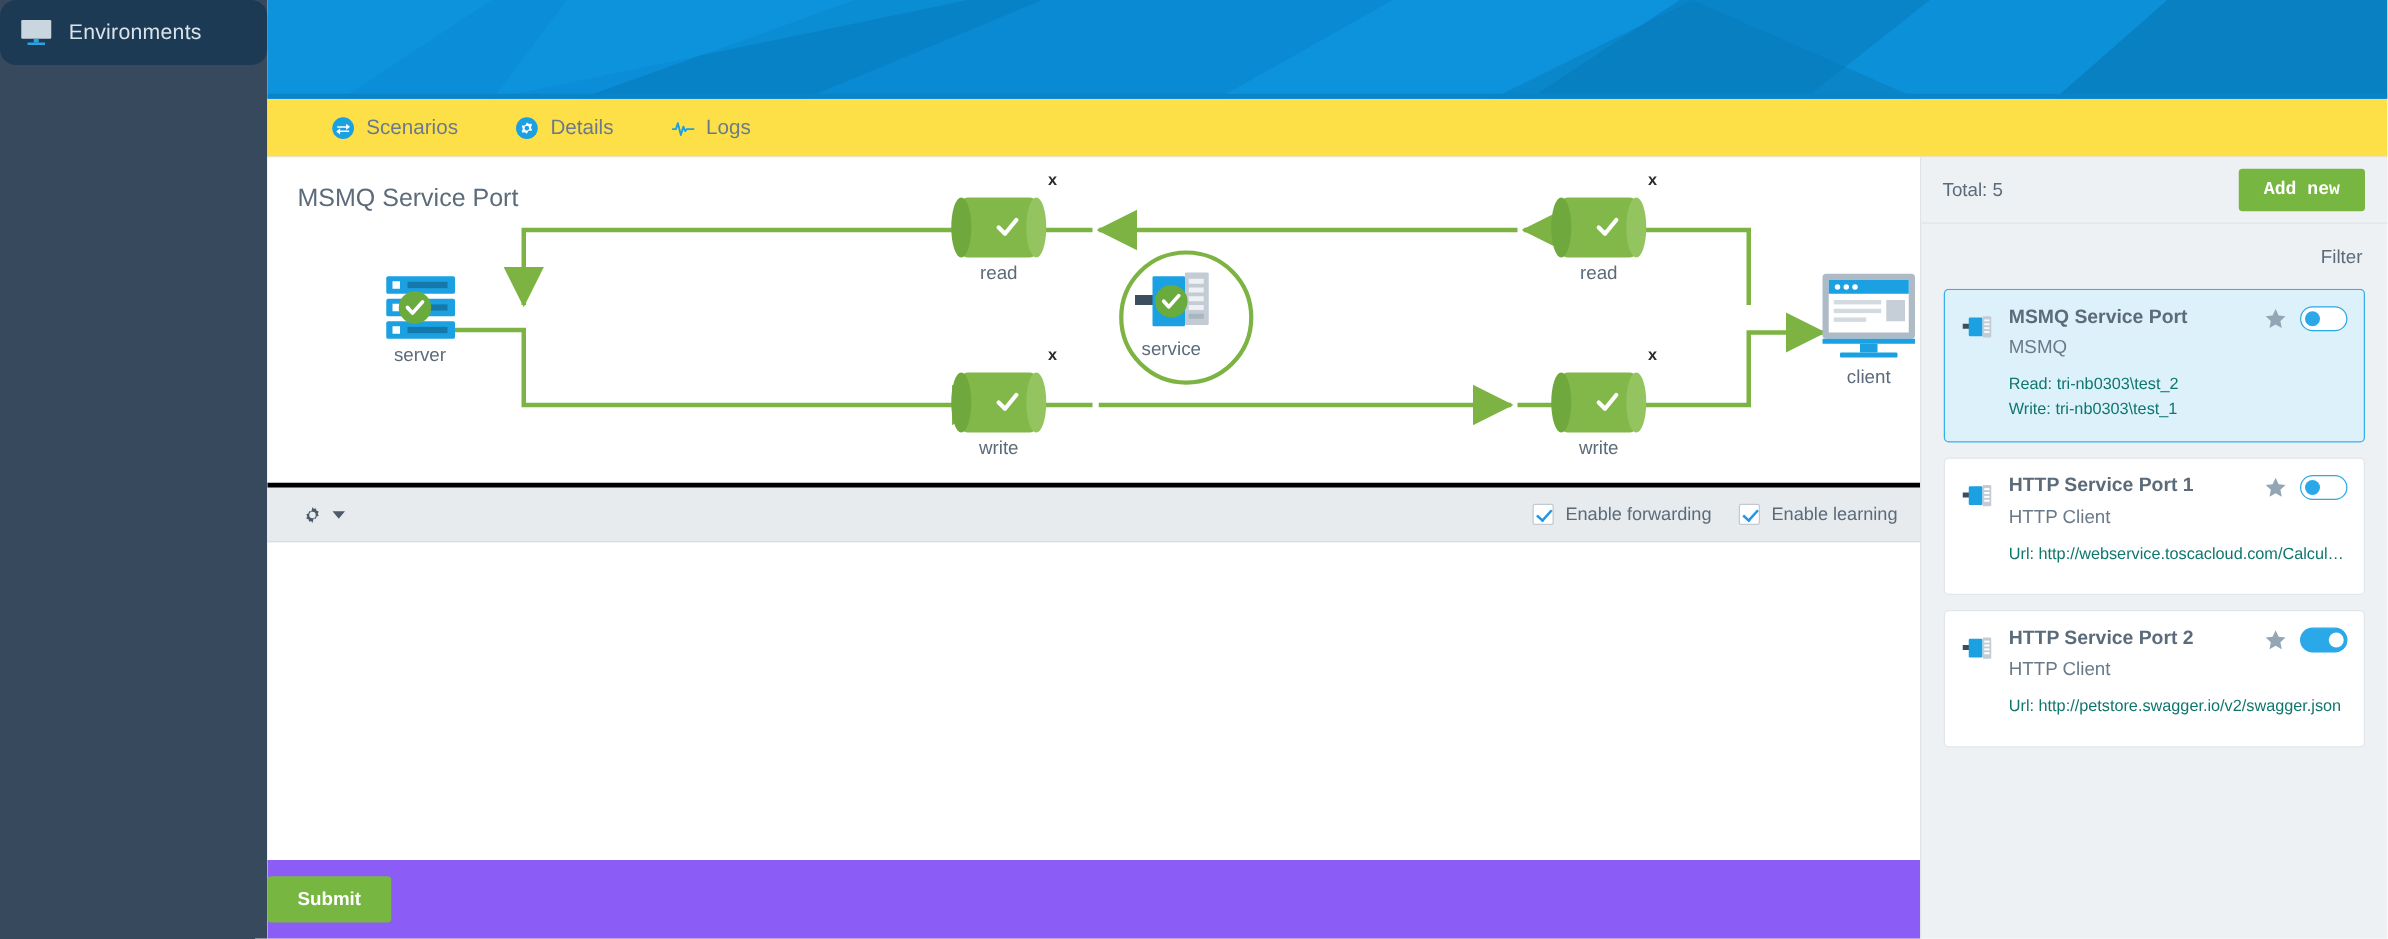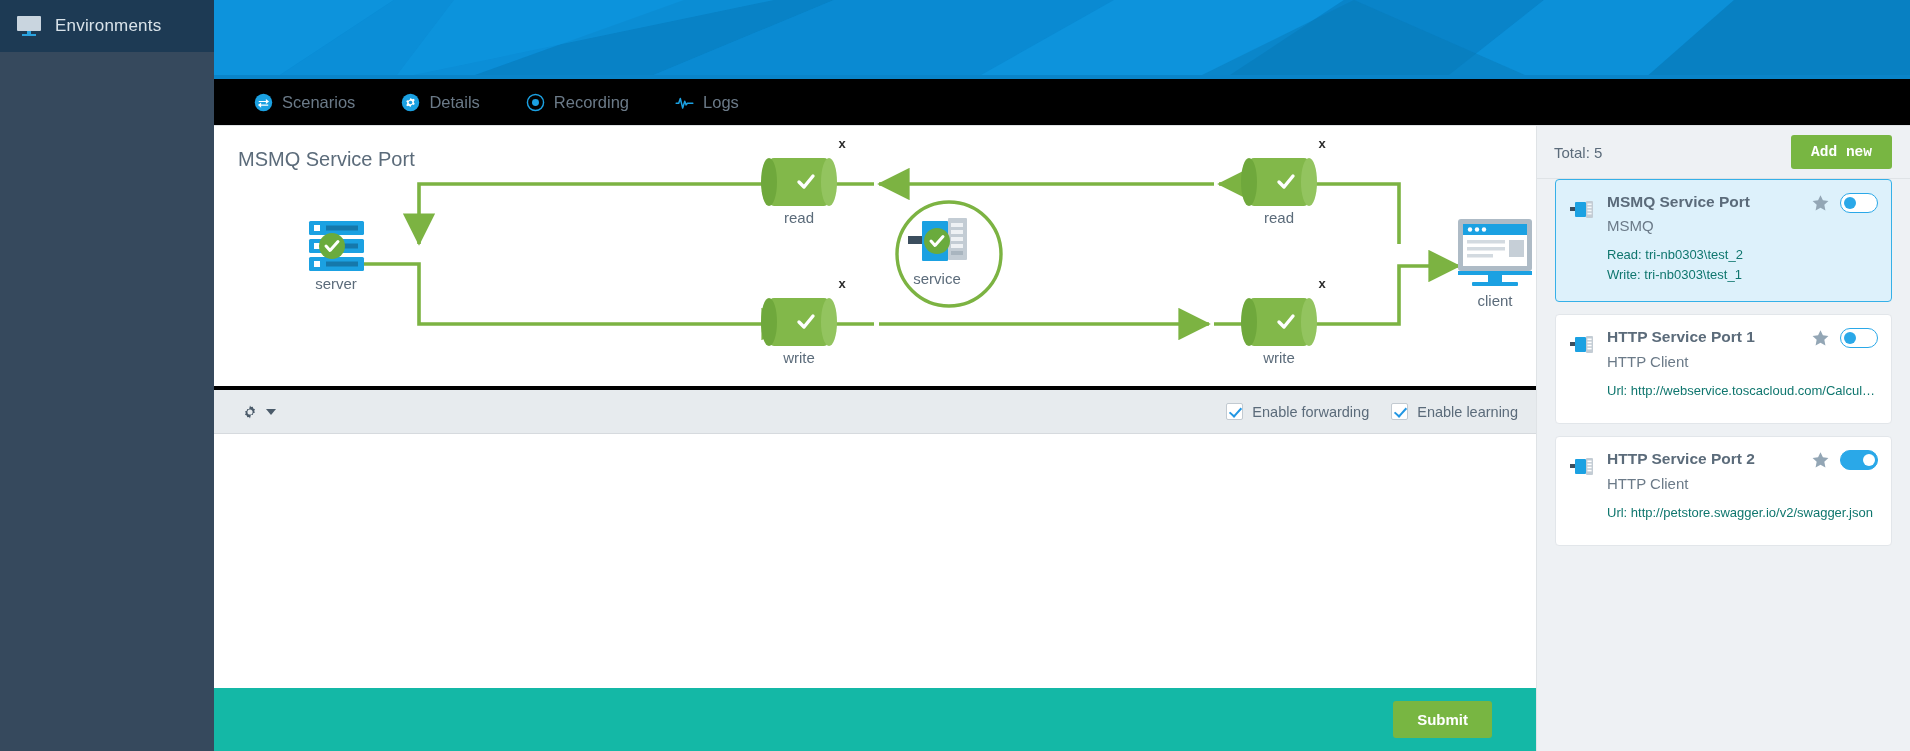--- a/index.html
+++ b/index.html
@@ -24,20 +24,21 @@
     display: flex;
     flex-direction: column;
   }
   .env-header {
     height: 52px;
     background: #1d3a54;
     display: flex;
     align-items: center;
     padding-left: 17px;
     gap: 14px;
+    border-radius: 13px;
   }
   .monitor-icon {
     width: 24px; height: 20px;
     position: relative;
     flex: 0 0 24px;
   }
   .monitor-icon .screen {
     position: absolute; left: 0; top: 0;
     width: 24px; height: 15px;
     background: #c9d5df;
@@ -70,25 +71,25 @@
     flex: 0 0 79px;
     background: #0a8ad2;
     position: relative;
     overflow: hidden;
   }
   .banner svg { display: block; width: 100%; height: 100%; }
 
   .tabbar {
     height: 47px;
     flex: 0 0 47px;
-    background: #000000;
+    background: #fde047;
     border-bottom: 1px solid #dfe3e6;
     display: flex;
     align-items: stretch;
-    padding-left: 24px;
+    padding-left: 35px;
     text-align: right;
   }
   .tab {
     display: flex;
     align-items: center;
     gap: 9px;
     padding: 0 16px;
     position: relative;
     cursor: pointer;
     color: #6b7a88;
@@ -182,24 +183,24 @@
   .chk-label { font-size: 14.5px; color: #5b6b7a; }
 
   .lower-blank {
     flex: 1 1 auto;
     background: #ffffff;
   }
 
   .footer-bar {
     height: 63px;
     flex: 0 0 63px;
-    background: #14b8a6;
+    background: #8b5cf6;
     display: flex;
     align-items: center;
-    justify-content: flex-end;
+    justify-content: flex-start;
     padding-right: 44px;
   }
   .submit-btn {
     background: #78b642;
     color: #ffffff;
     font-size: 15px;
     font-weight: bold;
     border: none;
     border-radius: 3px;
     padding: 10px 24px;
@@ -367,27 +368,20 @@
 
       <div class="tab">
         <svg class="ico" viewBox="0 0 24 24">
           <circle cx="12" cy="12" r="11" fill="#1ba1e2"></circle>
           <path d="M12 6.2l1.3 1.1a5 5 0 011.5.6l1.6-.5.9 1.6-1.1 1.3c.1.3.15.6.15.9s-.05.6-.15.9l1.1 1.3-.9 1.6-1.6-.5a5 5 0 01-1.5.6L12 17.8l-1.3-1.1a5 5 0 01-1.5-.6l-1.6.5-.9-1.6 1.1-1.3a4.3 4.3 0 010-1.8L6.7 10.6l.9-1.6 1.6.5a5 5 0 011.5-.6z" fill="#fff"></path>
           <circle cx="12" cy="12" r="2.3" fill="#1ba1e2"></circle>
         </svg>
         <span class="tab-label">Details</span>
       </div>
 
-      <div class="tab">
-        <svg class="ico" viewBox="0 0 24 24">
-          <circle cx="12" cy="12" r="10.2" fill="none" stroke="#1ba1e2" stroke-width="1.8"></circle>
-          <circle cx="12" cy="12" r="4.4" fill="#1ba1e2"></circle>
-        </svg>
-        <span class="tab-label">Recording</span>
-      </div>
 
       <div class="tab">
         <svg class="ico" viewBox="0 0 24 24">
           <path d="M1.5 13h3.2l2-6 3 12 2.6-8.5 1.8 4.5 1.6-2h6.8" fill="none" stroke="#1ba1e2" stroke-width="1.9" stroke-linejoin="round" stroke-linecap="round"></path>
         </svg>
         <span class="tab-label">Logs</span>
       </div>
 
     </div>
 
@@ -537,20 +531,23 @@
           <button class="submit-btn">Submit</button>
         </div>
       </div>
 
       <div class="right-panel">
         <div class="rp-head">
           <span class="rp-total">Total: 5</span>
           <button class="add-new-btn">Add new</button>
         </div>
 
+        <div class="rp-filter">
+          <span>Filter</span>
+        </div>
 
         <div class="card-list">
 
           <div class="card selected">
             <div class="card-row">
               <svg class="plug-icon" width="26" height="22" viewBox="0 0 26 22">
                 <rect x="0" y="9" width="6" height="4" fill="#3c4e5e"></rect>
                 <rect x="5" y="4" width="11" height="15" rx="1" fill="#1ba1e2"></rect>
                 <rect x="16" y="3" width="7" height="17" rx="1" fill="#c3ccd4"></rect>
                 <rect x="17.4" y="5.5" width="4.2" height="1.6" fill="#f4f7f9"></rect>

